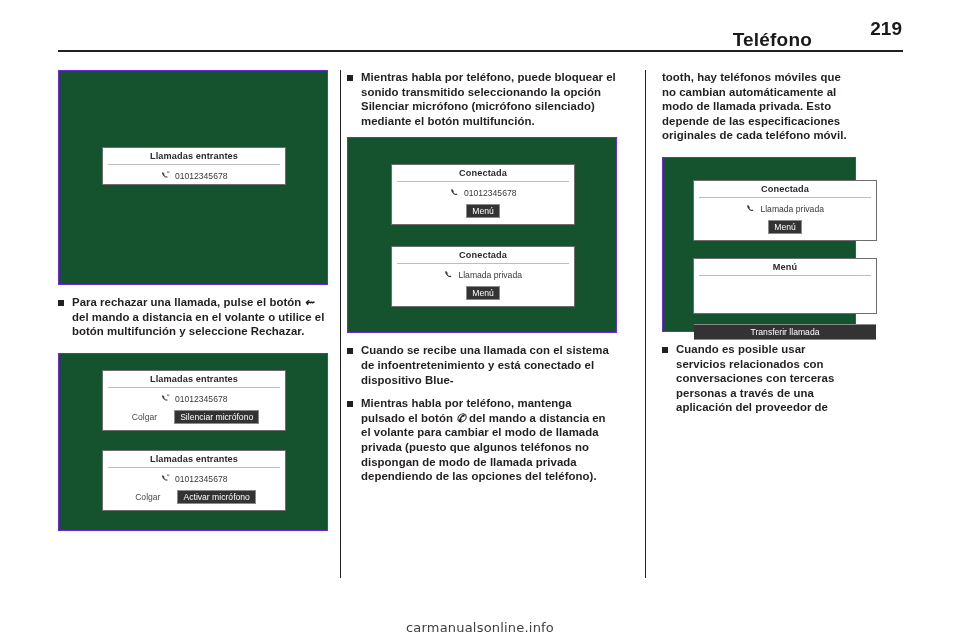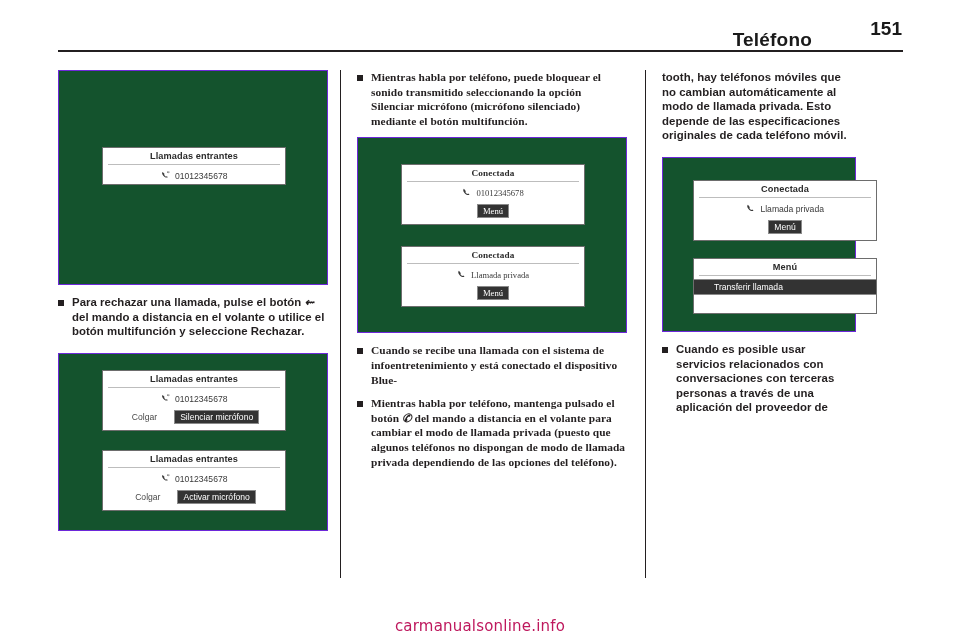--- a/index.html
+++ b/index.html
@@ -48,21 +48,21 @@
     height: 2px;
     background: #231f20;
   }
 
   
   .col {
     position: absolute;
     top: 70px;
   }
   .col-1 { left: 58px;  width: 270px; }
-  .col-2 { left: 357px; width: 270px; font-family: Liberation Serif, serif; }
+  .col-2 { left: 347px; width: 270px; }
   .col-3 { left: 662px; width: 194px; }
 
   .col-divider {
     position: absolute;
     top: 70px;
     width: 1px;
     height: 508px;
     background: #231f20;
   }
   .div-1 { left: 340px; }
@@ -160,48 +160,49 @@
   }
   .btn.wide-sel {
     display: block;
     width: 100%;
     box-sizing: border-box;
     background: #333333;
     color: #ffffff;
     border: none;
     border-top: 1px solid #8a8a8a;
     border-bottom: 1px solid #8a8a8a;
-    text-align: left;
+    text-align: center;
     padding: 2px 20px;
     font-size: 8.6px;
+    margin-top: 45px;
   }
   .dlg-listarea {
     height: 34px;
     padding-top: 3px;
   }
 
   
   .footer-wm {
     position: absolute;
     left: 0;
     bottom: 7px;
     width: 960px;
     text-align: center;
-    font-size: 15px;
-    color: #be185d;
+    font-size: 13px;
+    color: #404040;
     letter-spacing: .2px;
     font-family: "DejaVu Sans", sans-serif;
   }
 </style>
 </head>
 <body>
 
 <div class="page-header">
   <span class="title">Teléfono</span>
-  <span class="pagenum">151</span>
+  <span class="pagenum">219</span>
 </div>
 <div class="header-rule"></div>
 
 <div class="col-divider div-1"></div>
 <div class="col-divider div-2"></div>
 
 <div class="col col-1">
 
   <div class="figure fig-tall">
     <div class="dialog" style="left:43px; top:76px; width:184px;">

